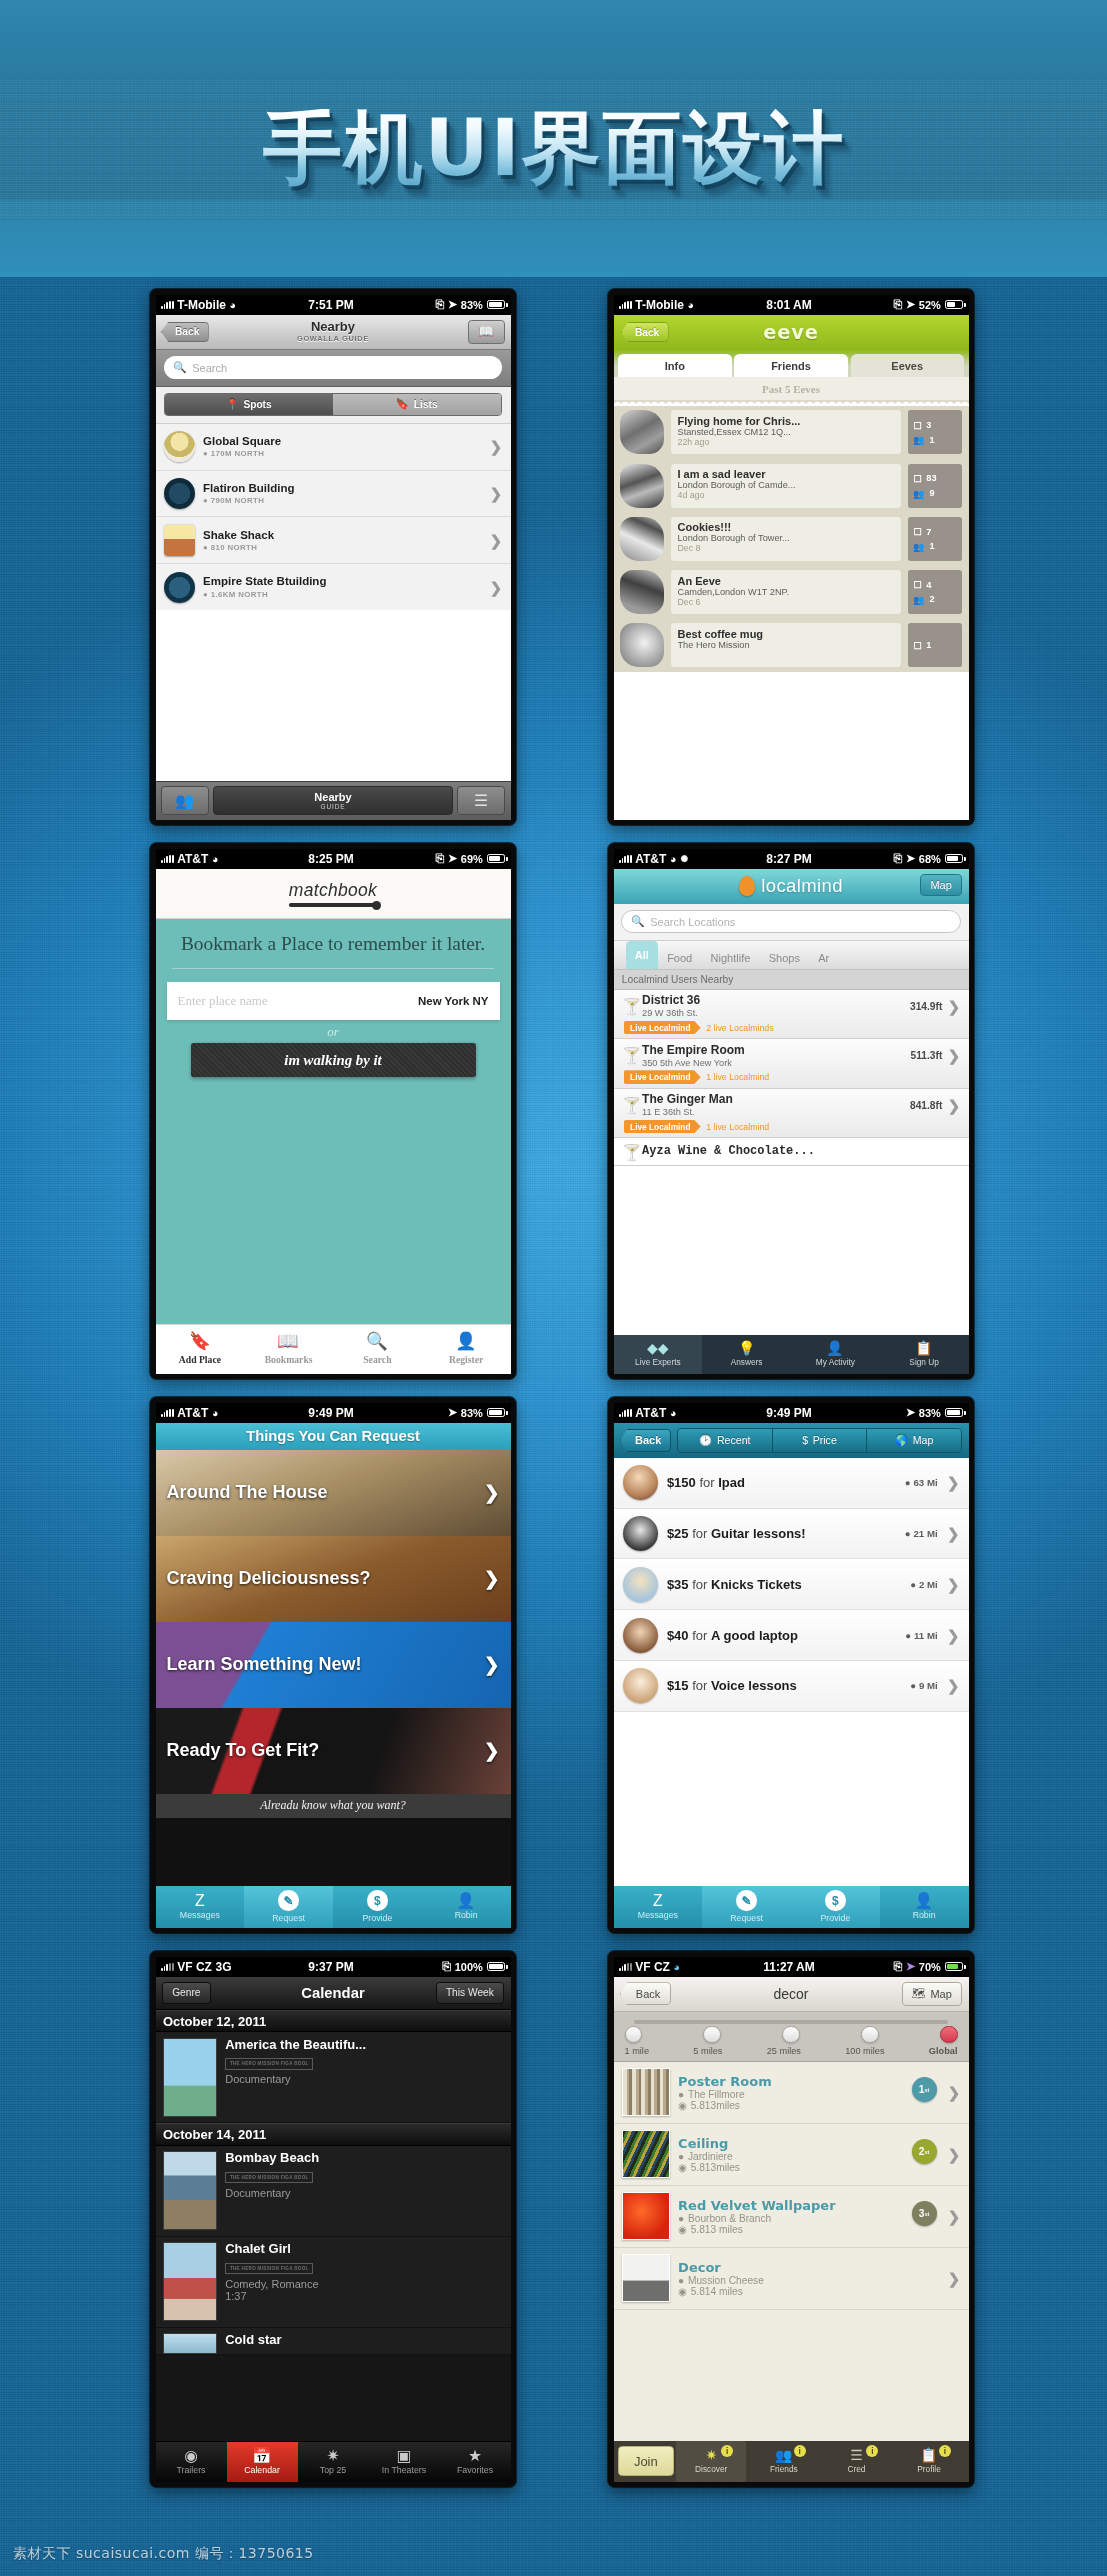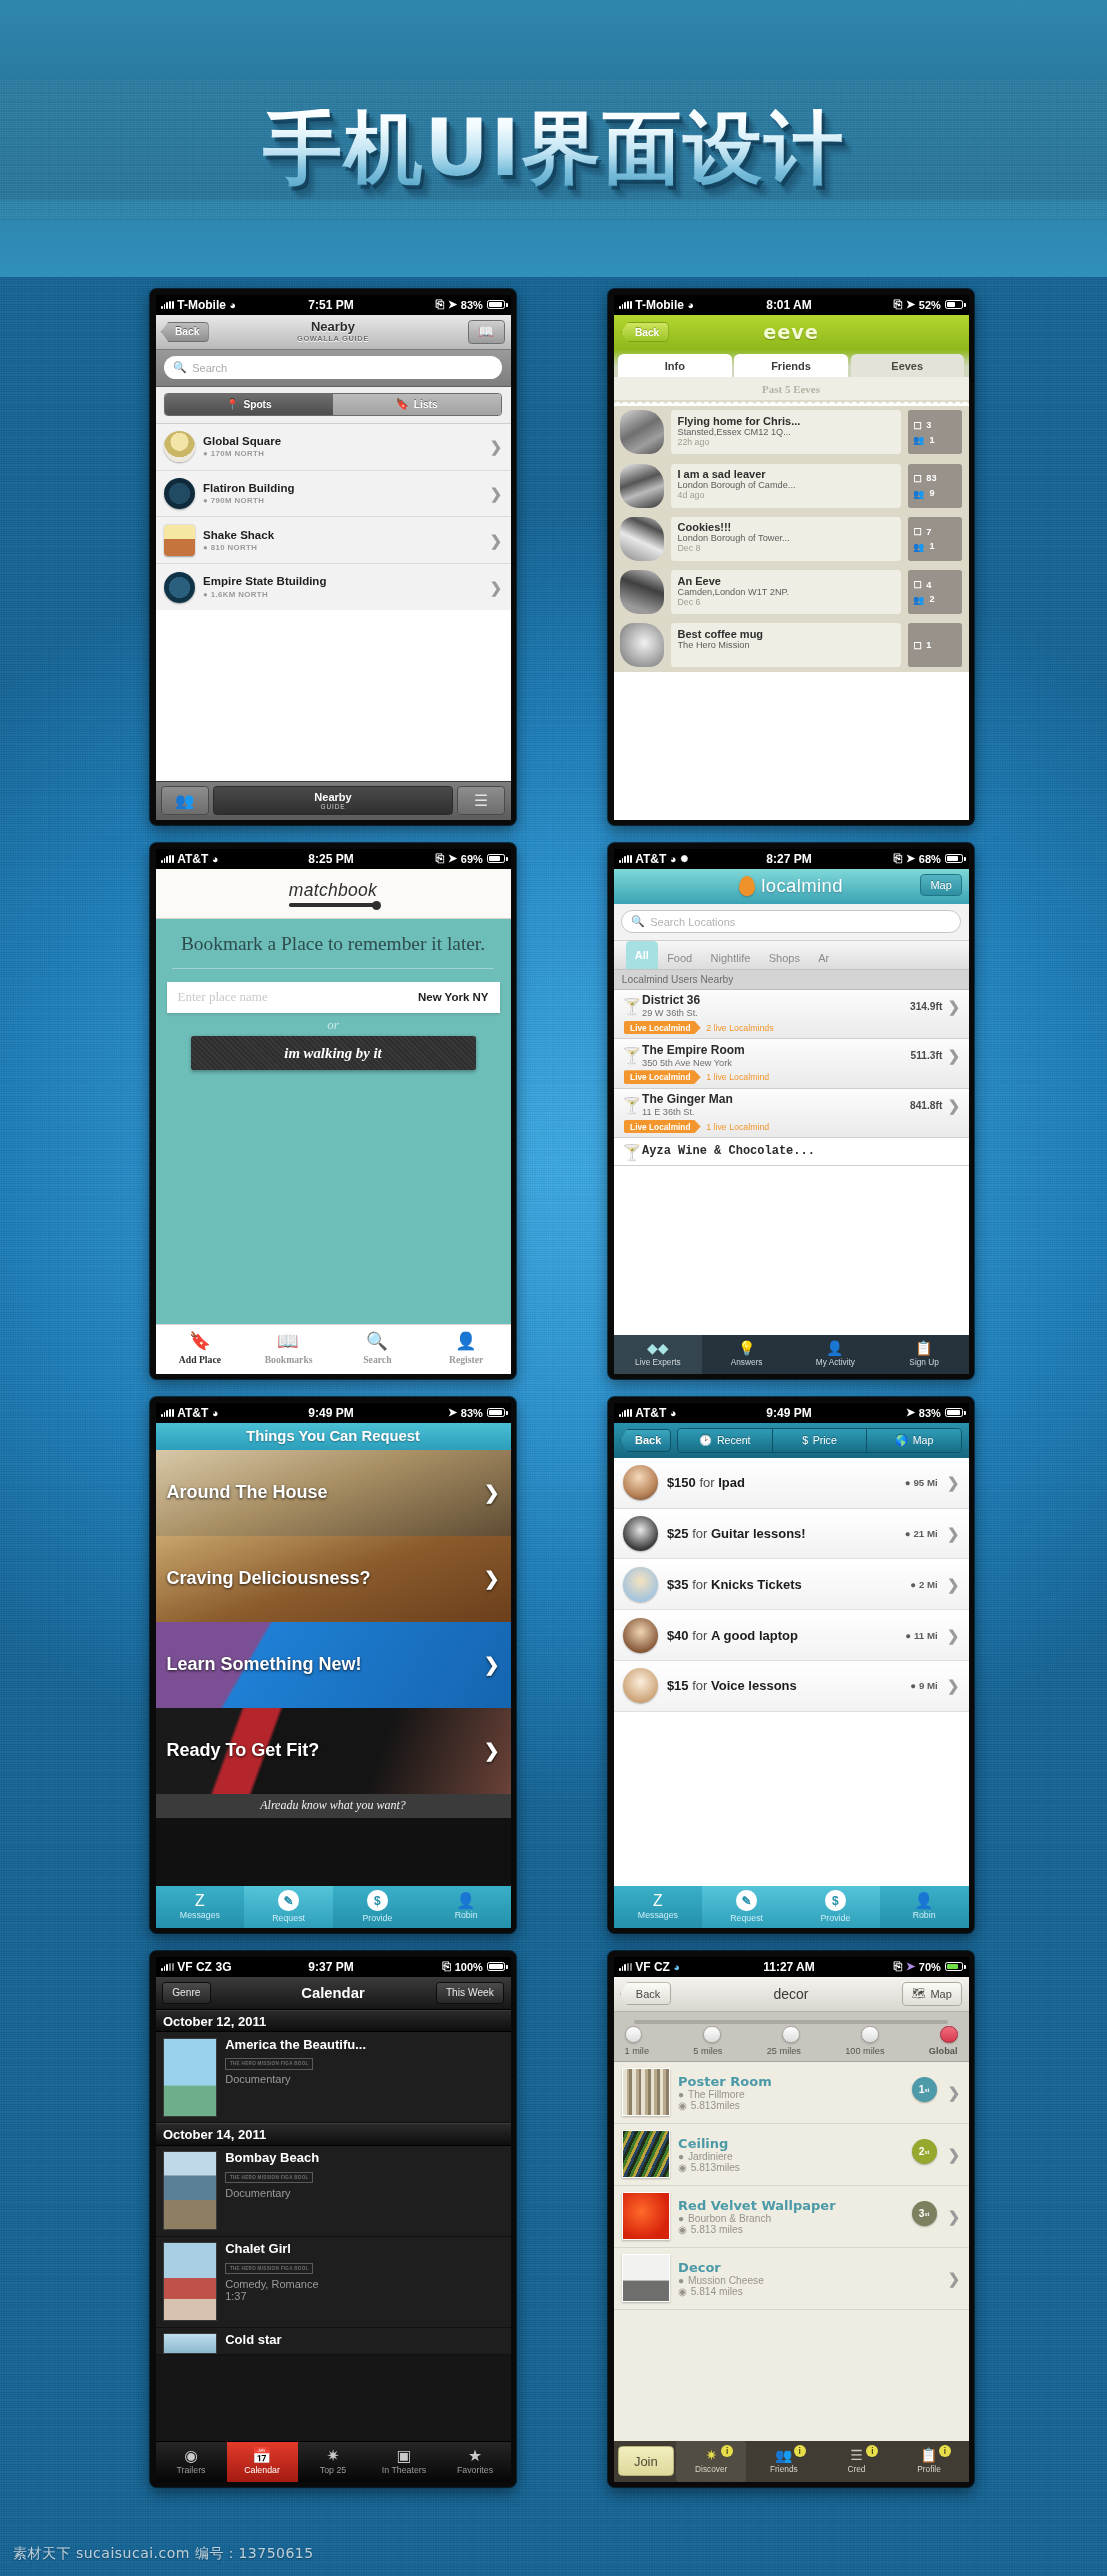--- a/index.html
+++ b/index.html
@@ -145,21 +145,21 @@
 
   
   .m-head{background:#fbfaf7;height:50px;display:flex;flex-direction:column;align-items:center;justify-content:center;
           border-bottom:0.9px solid #d8d4cc;}
   .m-logo{font-family:Liberation Sans, sans-serif;font-style:italic;font-size:17.5px;color:#2f2f2f;letter-spacing:0.3px}
   .m-match{width:88px;height:3.7px;background:#2f2f2f;border-radius:1.8px;position:relative;margin-top:2.8px;}
   .m-match:after{content:"";position:absolute;right:-3.7px;top:-2.8px;width:9.2px;height:9.2px;border-radius:50%;background:#2f2f2f}
   .m-body{background:#6dbdb8;flex:1;position:absolute;top:70px;bottom:50px;left:0;right:0;padding:14.8px 11px 0;}
   .m-h1{font-family:"Liberation Serif",serif;font-size:19.4px;color:#2d4d4c;text-align:center;line-height:1.12;}
   .m-hr{height:0.9px;background:rgba(255,255,255,.35);margin:13px 5.5px}
-  .m-field{background:#fff;height:31px;display:flex;align-items:center;justify-content:space-between;padding:0 11px;
+  .m-field{background:#fff;height:38px;display:flex;align-items:center;justify-content:space-between;padding:0 11px;
            box-shadow:0 1.8px 2.8px rgba(0,0,0,.15);margin-top:3.7px}
   .m-field .ph{color:#c9c9c9;font-size:13px;font-family:"Liberation Serif",serif}
   .m-field .val{color:#1e1e1e;font-size:11.5px;font-weight:bold}
   .m-or{text-align:center;font-family:"Liberation Serif",serif;font-style:italic;color:#cfe9e7;font-size:13px;margin:3.7px 0}
   .m-btn{background:#2e2e2e;color:#fff;font-family:"Liberation Serif",serif;font-style:italic;font-weight:bold;
          font-size:14.8px;text-align:center;padding:8.3px 0;margin:0 24px;border-radius:2.8px;
          background-image:repeating-linear-gradient(45deg,rgba(255,255,255,.05) 0 1.8px,transparent 1.8px 3.7px);
          box-shadow:0 1.8px 3.7px rgba(0,0,0,.3)}
   .m-tab{position:absolute;left:0;right:0;bottom:0;height:50px;background:#fff;border-top:0.9px solid #ddd9d2;
          display:flex;}
@@ -828,21 +828,21 @@
 
     <div class="p-row">
       <div class="p-av" style="background:radial-gradient(circle at 45% 35%,#f3d9b9,#b9845a 60%,#5c3a28)"></div>
       <div class="p-txt">
         <b>$150</b>
         <span>for</span>
         <b>Ipad</b>
       </div>
       <div class="p-mi">
         <span>●</span>
-        <span>95 Mi</span>
+        <span>63 Mi</span>
       </div>
       <span class="chev">❯</span>
     </div>
 
     <div class="p-row">
       <div class="p-av" style="background:radial-gradient(circle at 50% 40%,#e8e8e8,#3a3a3a 70%)"></div>
       <div class="p-txt">
         <b>$25</b>
         <span>for</span>
         <b>Guitar lessons!</b>

